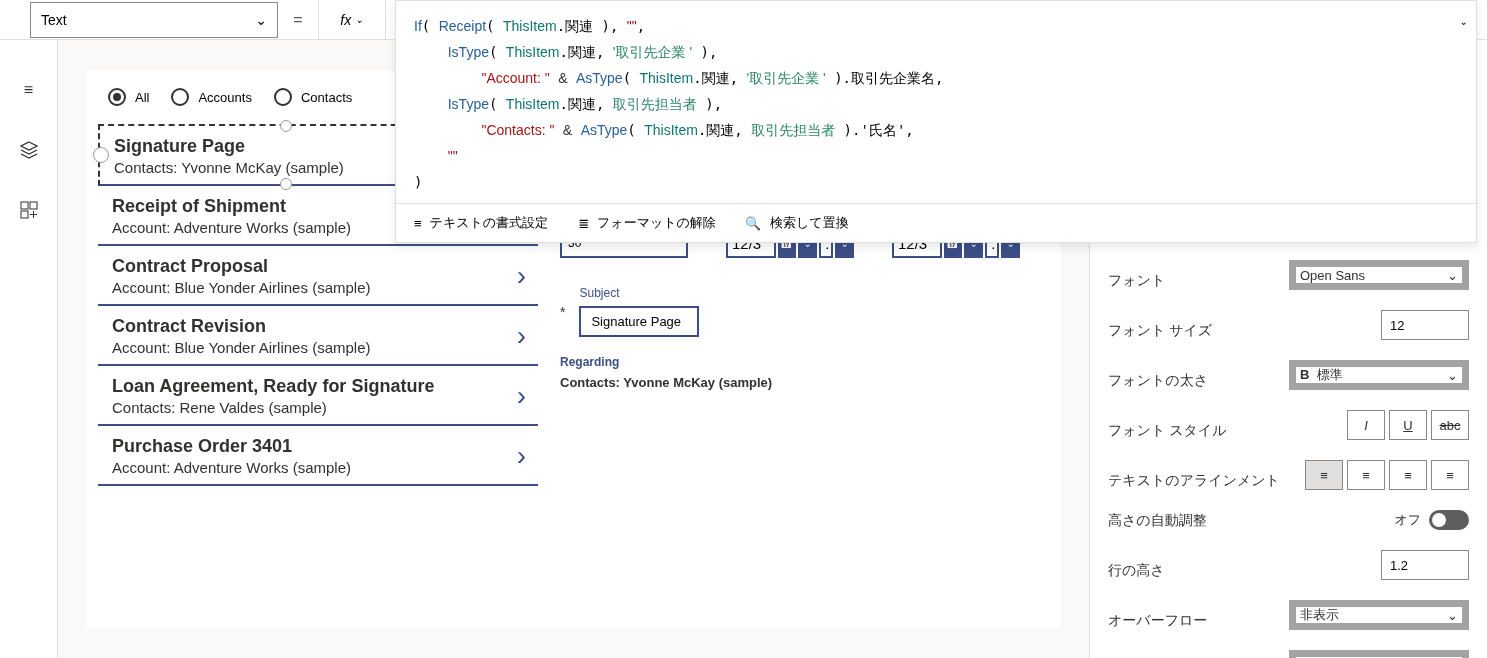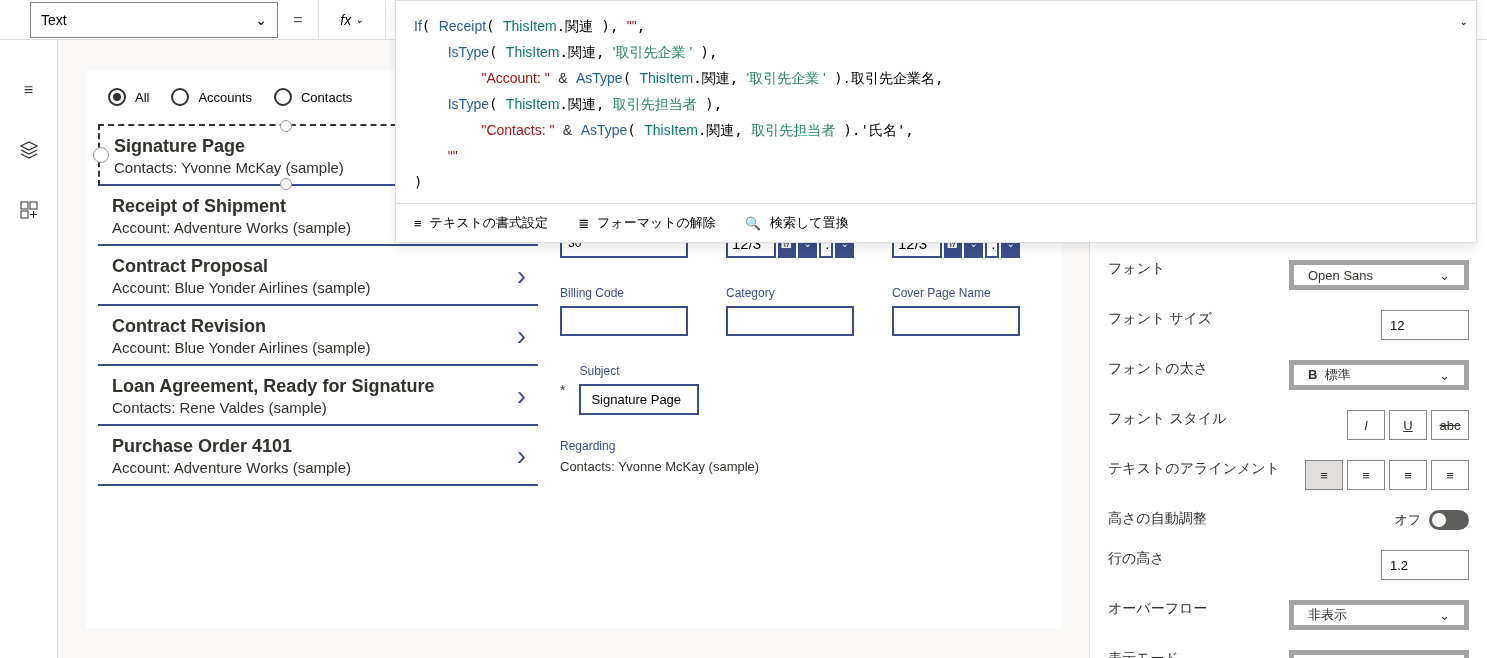--- a/index.html
+++ b/index.html
@@ -39,29 +39,29 @@
 .fld.date { width:128px; }
 .flbl { font-size:12px; color:#3b4e87; margin-bottom:6px; display:block; }
 .finput { border:2px solid #3b4e87; height:30px; width:100%; padding:0 6px; font-size:12px; }
 .frow { display:flex; gap:38px; margin-bottom:28px; }
 .datebox { display:flex; gap:2px; }
 .datebox .dinp { border:2px solid #3b4e87; height:30px; width:56px; font-size:15px; padding:0 4px; display:flex; align-items:center; }
 .datebox .dbtn { width:22px; height:30px; background:#3b4e87; color:#fff; display:flex; align-items:center; justify-content:center; font-size:10px; }
 .req { color:#323130; font-size:14px; margin-right:6px; }
 .subj { display:flex; align-items:center; gap:8px; }
 .subj .sbox { border:2px solid #3b4e87; padding:6px 10px; font-size:13px; width:120px; }
-.reg { margin-top:24px; }
+.reg { margin-top:18px;font-weight:bold; }
 .reg .rl { font-size:12px; color:#3b4e87; }
 .reg .rv { font-size:13px; color:#323130; margin-top:6px; }
 
 .rightpanel { position:absolute; right:0; top:40px; width:398px; bottom:0; background:#fff; border-left:1px solid #e1dfdd; padding:0 18px; overflow:hidden; }
 .rightpanel .help { position:absolute; right:12px; top:50px; width:22px; height:22px; border:1px solid #8a8886; border-radius:50%; display:flex; align-items:center; justify-content:center; font-size:12px; color:#605e5c; }
-.proprow { display:flex; justify-content:space-between; align-items:flex-start; margin:20px 0; font-size:14px; color:#323130; }
+.proprow { display:flex; justify-content:space-between; align-items:flex-end; margin:20px 0; font-size:14px; color:#323130; }
 .proprow.first { margin-top:220px; }
-.selbox { border:5px solid #a3a3a3; height:30px; width:180px; display:flex; align-items:center; padding:0 14px; justify-content:space-between; font-size:13px; }
+.selbox { border:7px solid #a3a3a3; height:30px; width:180px; display:flex; align-items:center; padding:0 4px; justify-content:space-between; font-size:13px; }
 .numbox { border:1px solid #8a8886; height:30px; width:88px; padding:0 8px; font-size:13px; }
 .btngroup { display:flex; gap:4px; }
 .btngroup .tb { border:1px solid #8a8886; width:38px; height:30px; display:flex; align-items:center; justify-content:center; font-size:13px; background:#fff; }
 .btngroup .tb.active { background:#e1dfdd; }
 .toggle { display:flex; align-items:center; gap:8px; font-size:13px; }
 .sw { width:40px; height:20px; border-radius:10px; background:#605e5c; position:relative; }
 .sw::after { content:""; width:14px; height:14px; border-radius:50%; background:#fff; position:absolute; top:3px; left:3px; }
 
 .formula-pop { position:absolute; left:395px; top:0; right:10px; background:#fff; border:1px solid #e1dfdd; box-shadow:0 4px 10px rgba(0,0,0,0.1); z-index:10; }
 .formula-body { font-family: Consolas, monospace; font-size:14px; line-height:26px; padding:12px 18px 8px 18px; white-space:pre; position:relative; }
@@ -182,21 +182,21 @@
         </div>
       <div class="item">
           <div>
             <div class="title">Loan Agreement, Ready for Signature</div>
             <div class="sub">Contacts: Rene Valdes (sample)</div>
           </div>
           <div class="chevR">›</div>
         </div>
       <div class="item">
           <div>
-            <div class="title">Purchase Order 4101</div>
+            <div class="title">Purchase Order 3401</div>
             <div class="sub">Account: Adventure Works (sample)</div>
           </div>
           <div class="chevR">›</div>
         </div>
     </div>
 
     <div class="form">
       <div class="dd">
           <span>Yvonne McKay (sample)</span>
           <span class="car">⌄</span>
@@ -218,25 +218,20 @@
             <span class="flbl">Actual Start</span>
           <div class="datebox">
               <span class="dinp">12/3</span>
               <span class="dbtn">📅</span>
               <span class="dbtn">⌄</span>
               <span class="dinp" style="width:14px">:</span>
               <span class="dbtn">⌄</span>
             </div>
         </div>
       </div>
-      <div class="frow">
-        <div class="fld"><span class="flbl">Billing Code</span><input class="finput" style=""></div>
-        <div class="fld"><span class="flbl">Category</span><input class="finput" style=""></div>
-        <div class="fld"><span class="flbl">Cover Page Name</span><input class="finput" style=""></div>
-      </div>
       <div class="subj">
         <span class="req">*</span>
         <div>
             <span class="flbl">Subject</span>
             <div class="sbox">Signature Page</div>
           </div>
       </div>
       <div class="reg">
         <div class="rl">Regarding</div>
         <div class="rv">Contacts: Yvonne McKay (sample)</div>

